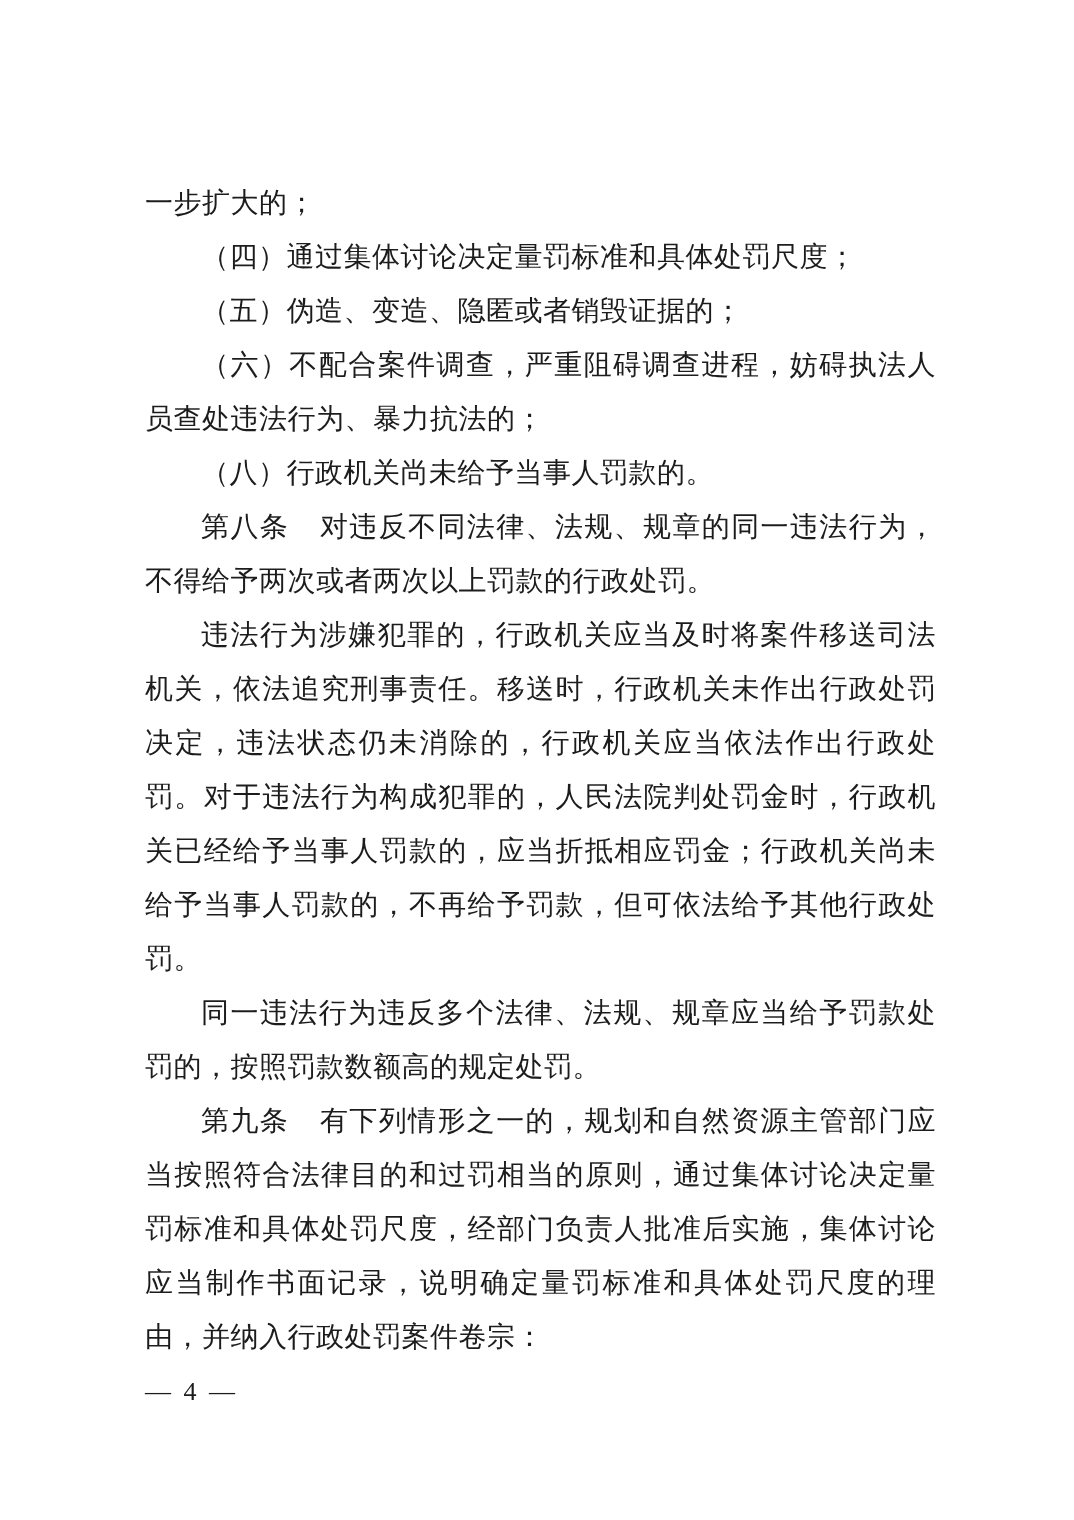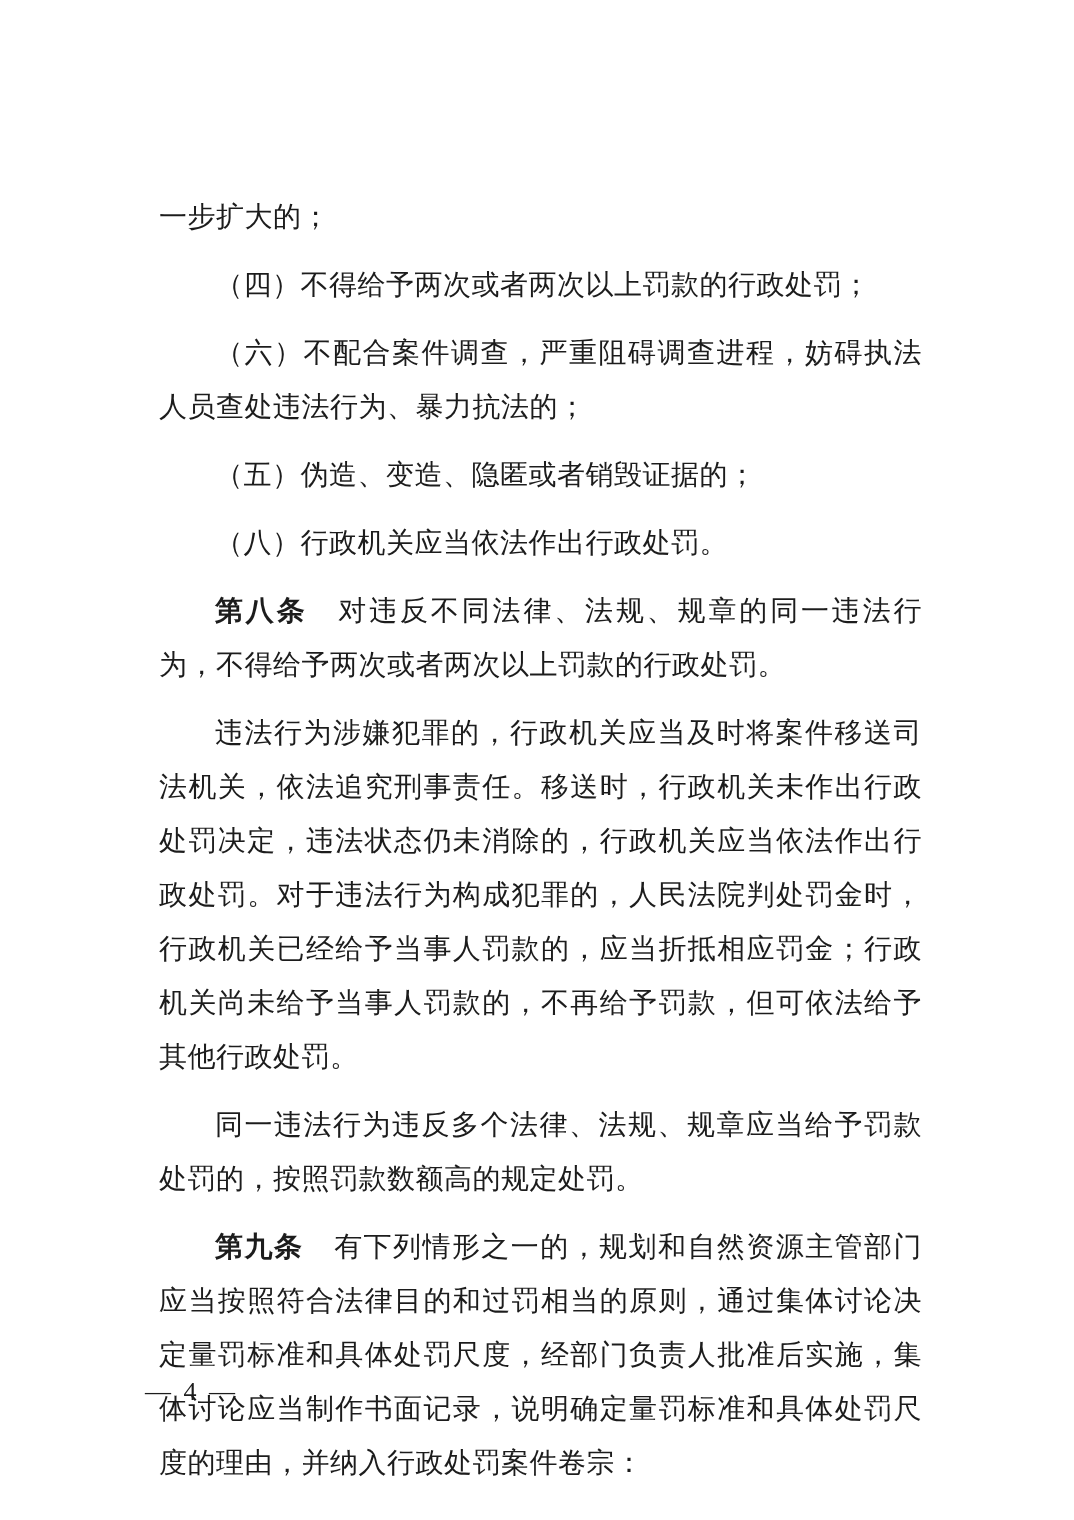--- a/index.html
+++ b/index.html
@@ -21,52 +21,52 @@
     left: 145px;
     top: 176px;
     width: 791px;
     font-size: 28px;
     line-height: 54px;
     text-align: justify;
     text-justify: inter-ideograph;
     letter-spacing: 0.5px;
   }
   .para {
-    margin: 14px;
+    margin: 0;
     padding: 0;
     text-indent: 2em;
   }
   .para.no-indent {
     text-indent: 0;
   }
   .term {
     font-family: "Liberation Sans", "DejaVu Sans", sans-serif;
-    font-weight: 700;
+    font-weight: 400;
     margin-right: 1.1em;
   }
   .footer {
     position: absolute;
     left: 145px;
     top: 1372px;
     font-size: 26px;
     line-height: 40px;
     letter-spacing: 3px;
     color: #1c1c1c;
     font-family: "Liberation Serif", "DejaVu Serif", serif;
   }
 </style>
 </head>
 <body>
 
 <div class="page">
   <div class="doc-body">
       <p class="para no-indent">一步扩大的；</p>
-      <p class="para">（四）不得给予两次或者两次以上罚款的行政处罚；</p>
+      <p class="para">（四）通过集体讨论决定量罚标准和具体处罚尺度；</p>
+      <p class="para">（五）伪造、变造、隐匿或者销毁证据的；</p>
       <p class="para">（六）不配合案件调查，严重阻碍调查进程，妨碍执法人员查处违法行为、暴力抗法的；</p>
-      <p class="para">（五）伪造、变造、隐匿或者销毁证据的；</p>
-      <p class="para">（八）行政机关应当依法作出行政处罚。</p>
+      <p class="para">（八）行政机关尚未给予当事人罚款的。</p>
       <p class="para"><b class="term">第八条</b>对违反不同法律、法规、规章的同一违法行为，不得给予两次或者两次以上罚款的行政处罚。</p>
       <p class="para">违法行为涉嫌犯罪的，行政机关应当及时将案件移送司法机关，依法追究刑事责任。移送时，行政机关未作出行政处罚决定，违法状态仍未消除的，行政机关应当依法作出行政处罚。对于违法行为构成犯罪的，人民法院判处罚金时，行政机关已经给予当事人罚款的，应当折抵相应罚金；行政机关尚未给予当事人罚款的，不再给予罚款，但可依法给予其他行政处罚。</p>
       <p class="para">同一违法行为违反多个法律、法规、规章应当给予罚款处罚的，按照罚款数额高的规定处罚。</p>
       <p class="para"><b class="term">第九条</b>有下列情形之一的，规划和自然资源主管部门应当按照符合法律目的和过罚相当的原则，通过集体讨论决定量罚标准和具体处罚尺度，经部门负责人批准后实施，集体讨论应当制作书面记录，说明确定量罚标准和具体处罚尺度的理由，并纳入行政处罚案件卷宗：</p>
     </div>
   <div class="footer">— 4 —</div>
 </div>
 
 </body></html>

